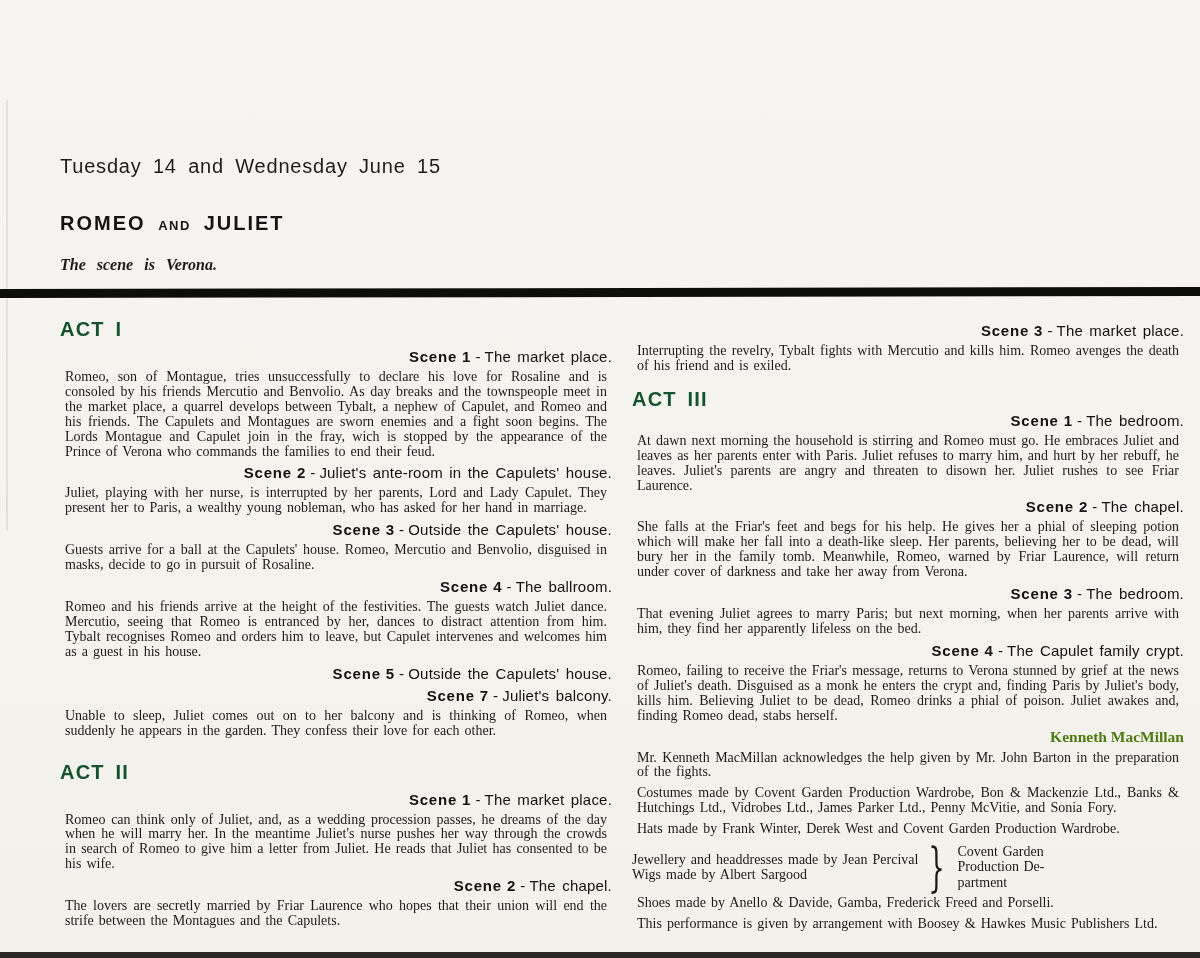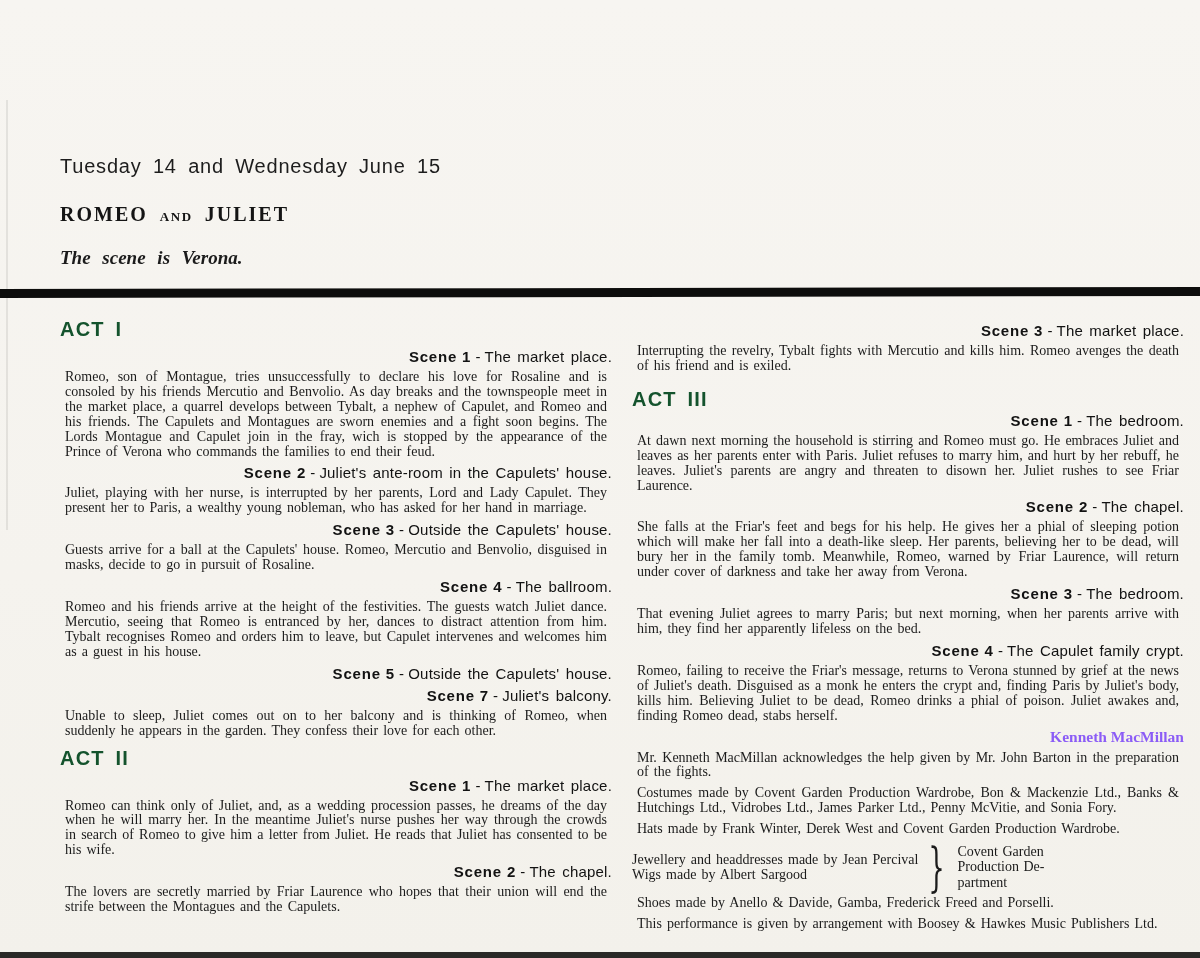--- a/index.html
+++ b/index.html
@@ -17,58 +17,58 @@
   .scan-crease {
     position:absolute; left:6px; top:100px; width:2px; height:430px;
     background:rgba(60,58,54,0.10);
   }
   .header { position:absolute; left:60px; top:155px; }
   .dates-line {
     font-family:"Liberation Sans", sans-serif;
     font-size:20px; letter-spacing:0.8px; word-spacing:5px; color:#1d1d1d;
   }
   .title-line {
-    margin-top:25px;
-    font-family:Liberation Serif, serif;
+    margin-top:34px;
+    font-family:Liberation Sans, sans-serif;
     font-weight:700; font-size:20px; letter-spacing:2px; word-spacing:5px; color:#141414;
   }
   .title-line .title-and { font-size:13px; letter-spacing:1.6px; }
   .scene-note {
     margin-top:21px;
-    font-style:italic; font-weight:700; font-size:19px; word-spacing:7px; color:#1b1b1b;
+    font-style:italic; font-weight:700; font-size:16px; word-spacing:7px; color:#1b1b1b;
   }
   .divider-bar {
     position:absolute; left:0; top:288px; width:1200px; height:9px;
     background:#0d0d0c; transform:rotate(-0.1deg);
   }
   .col { position:absolute; top:318px; width:552px; }
   .col-left  { left:60px; }
   .col-right { left:632px; }
   .act-heading {
     font-family:"Liberation Sans", sans-serif;
     font-size:20px; letter-spacing:1.2px; word-spacing:4px; color:#14532d;
     margin:0 0 8px 0; line-height:22px;
   }
-  .act-heading.mt-act2 { margin-top:8px; }
+  .act-heading.mt-act2 { margin-top:22px; }
   .act-heading.mt-act3 { margin-top:14px; margin-bottom:2px; }
   .scene { margin-bottom:5px; }
   .scene-heading {
     font-family:"Liberation Sans", sans-serif;
     font-size:15px; line-height:17px; margin:0; color:#121212;text-align:right;
   }
   .scene-label { font-weight:700; letter-spacing:0.8px; }
   .scene-sep { font-weight:400; }
   .scene-place { font-weight:400; letter-spacing:0.2px; word-spacing:2px; }
   .scene-text, .credit-para {
     margin:5px; font-size:14px; line-height:14.9px;
     text-align:justify; word-spacing:1.6px; color:#1b1b1b;
   }
   .signature {
     margin:1px 0 0 0; text-align:right;
-    font-weight:700; font-size:15.5px; line-height:16px; color:#8b5cf6;
+    font-weight:700; font-size:15.5px; line-height:16px; color:#4d7c0f;
   }
   .credit-para { margin-top:6px; }
   .brace-row { display:flex; align-items:center; margin-top:3px; }
   .brace-lines { font-size:14px; line-height:15.3px; word-spacing:1.6px; white-space:nowrap; }
   .brace-lines div { white-space:nowrap; }
   .brace-glyph {
     font-family:"DejaVu Serif", serif; font-size:52px; line-height:50px; font-weight:400;
     transform:scaleX(0.5); margin:0 4px 0 2px; color:#1b1b1b;
   }
   .brace-label { font-size:14px; line-height:15.3px; word-spacing:1px; }

